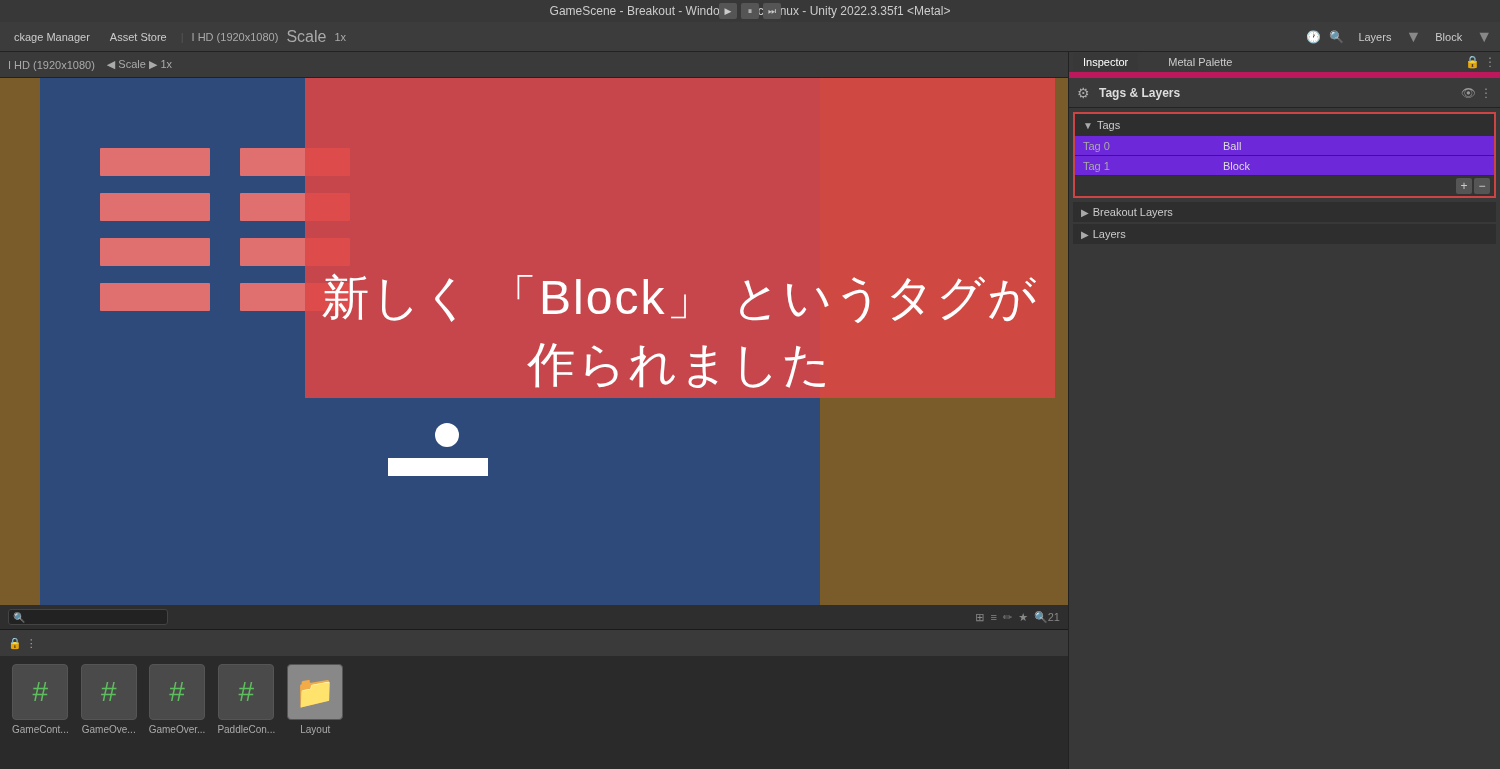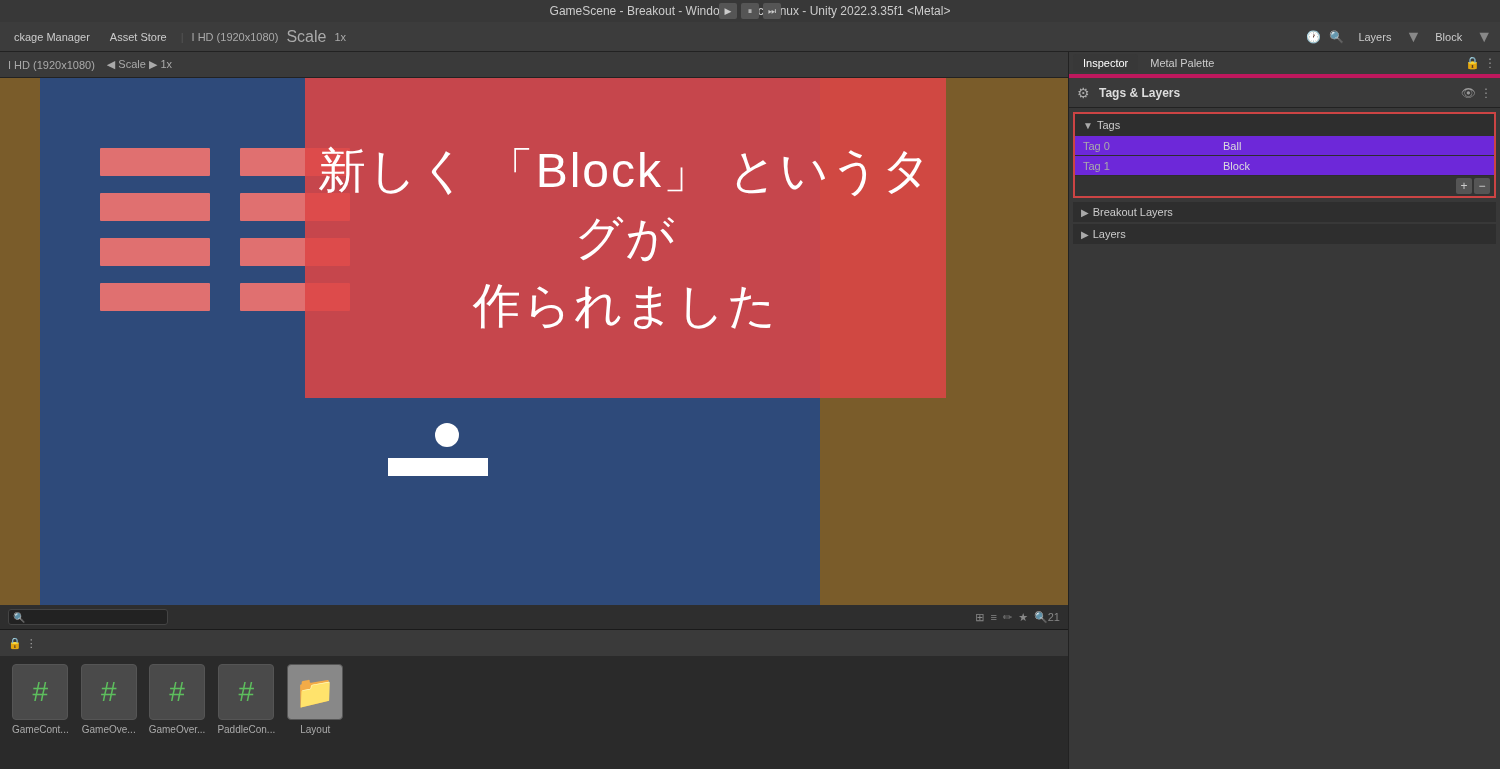--- a/index.html
+++ b/index.html
@@ -146,27 +146,27 @@
       width: 100px;
       height: 18px;
       background: white;
     }
 
     
     #annotation {
       position: absolute;
       top: 0;
       left: 305px;
-      width: 641px;
+      width: 750px;
       height: 320px;
       background: rgba(220, 70, 70, 0.88);
       display: flex;
       flex-direction: column;
       align-items: center;
-      justify-content: center;
+      justify-content: flex-end;
       z-index: 10;
     }
 
     #annotation-text {
       font-size: 48px;
       color: white;
       font-weight: 400;
       line-height: 1.4;
       text-align: center;
       letter-spacing: 2px;
@@ -243,23 +243,23 @@
       bottom: 0;
       background: #383838;
       border-left: 1px solid #222;
     }
 
     #inspector-tabs {
       height: 26px;
       background: #3a3a3a;
       display: flex;
       align-items: center;
-      border-bottom: 4px solid #be185d;
+      border-bottom: 6px solid #be185d;
       padding: 0 4px;
-      gap: 2px;
+      gap: 20px;
     }
 
     .inspector-tab {
       padding: 3px 10px;
       font-size: 11px;
       color: #ccc;
       cursor: pointer;
       border-radius: 3px 3px 0 0;
       background: none;
       border: none;

